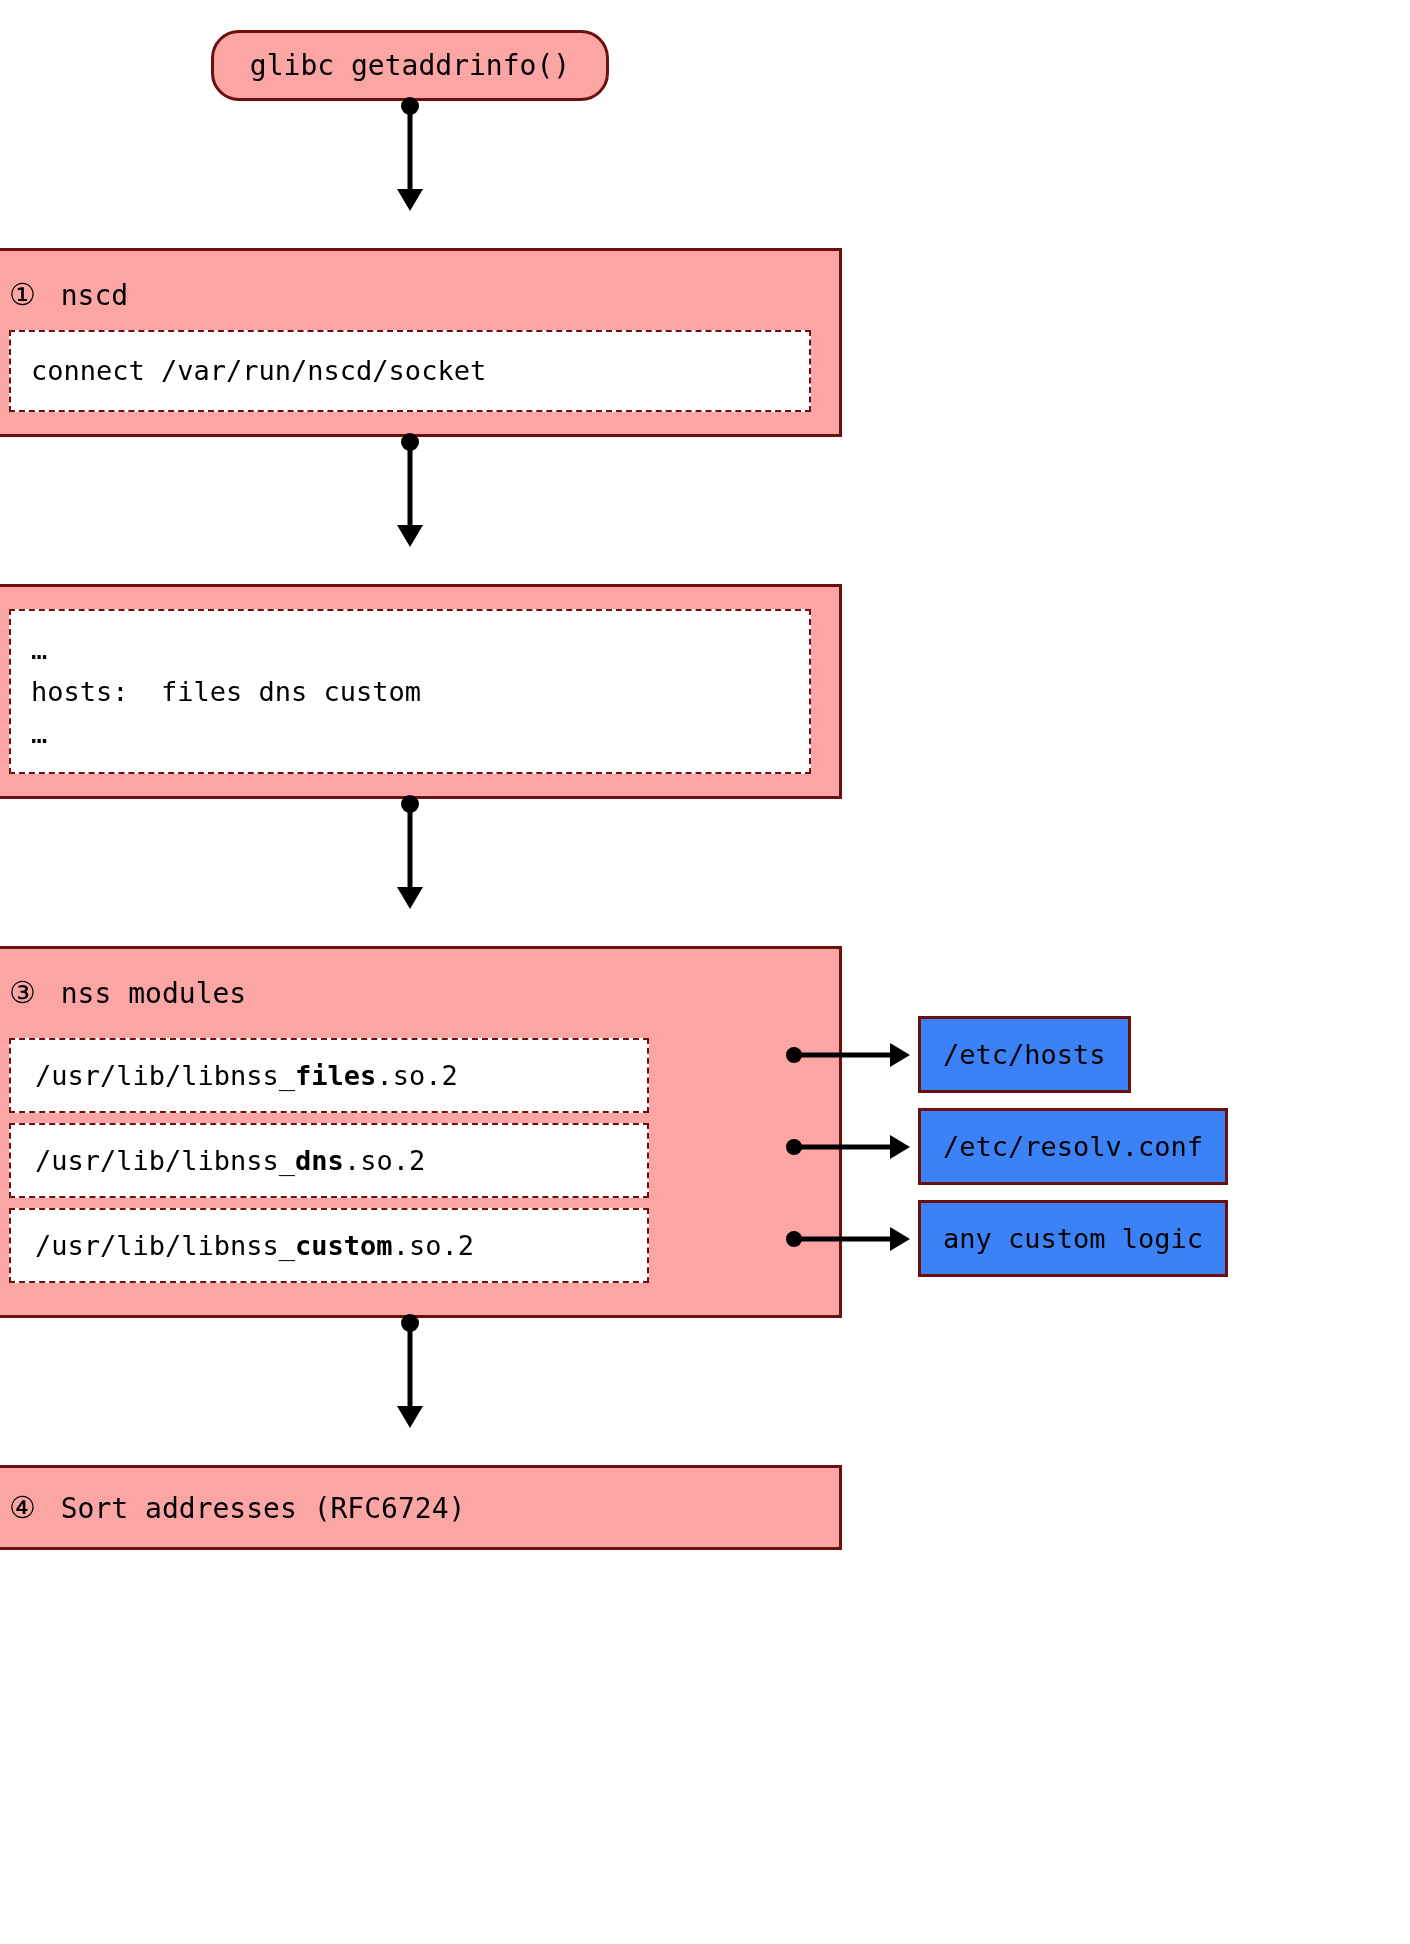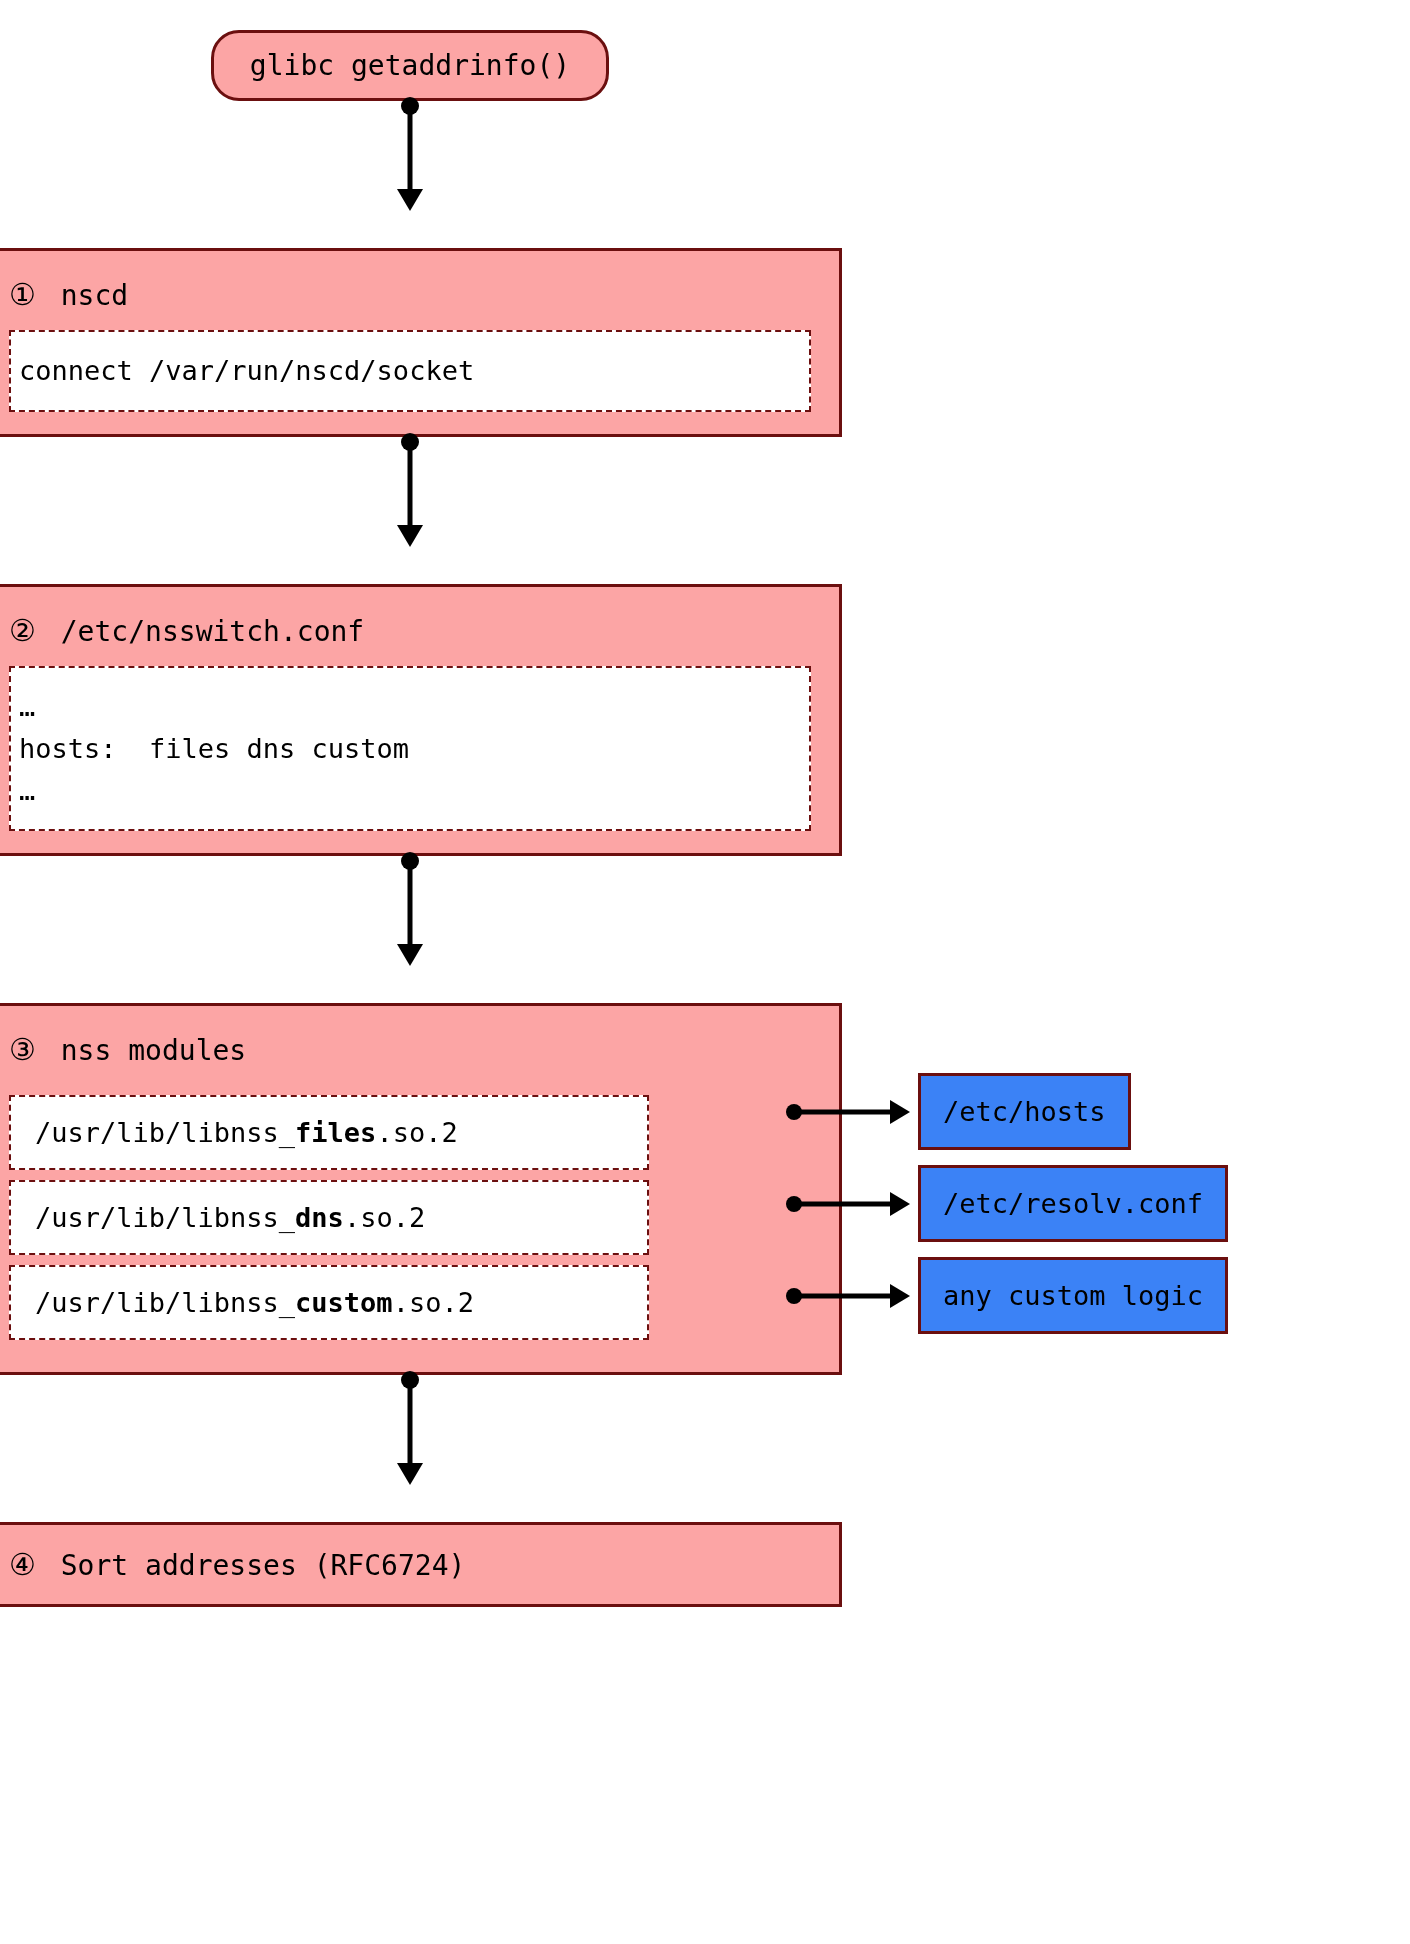--- a/index.html
+++ b/index.html
@@ -31,21 +31,21 @@
   .step {
     width: 864px;
     margin-top: 37px;
   }
   .step-title {
     padding: 4px 0 18px 0;
   }
   .dashed {
     border: 2.5px dashed #6b0f0f;
     background: #ffffff;
-    padding: 18px 8px;
+    padding: 18px 20px;
     font-size: 27px;
     line-height: 1.55;
     white-space: pre;
   }
   .num { display:inline-block; margin-right: 8px; font-size: 30px; }
   .arrow {
     width: 5px;
     height: 110px;
     position: relative;
   }
@@ -161,24 +161,20 @@
       <span>nscd</span>
     </div>
     <div class="dashed">connect /var/run/nscd/socket</div>
   </div>
 
   <div class="arrow">
       <div class="shaft"></div>
     </div>
 
   <div class="box step">
-    <div class="step-title">
-      <span class="num">②</span>
-      <span>/etc/nsswitch.conf</span>
-    </div>
     <div class="dashed">…
 hosts:  files dns custom
 …</div>
   </div>
 
   <div class="arrow">
       <div class="shaft"></div>
     </div>
 
 </div>

